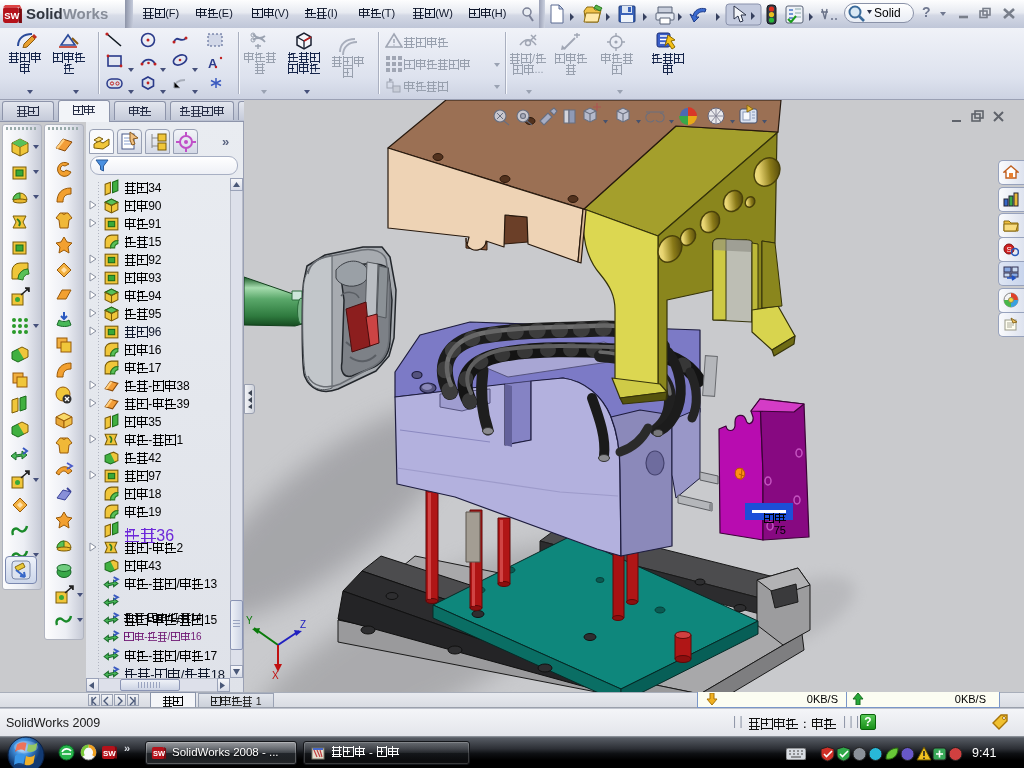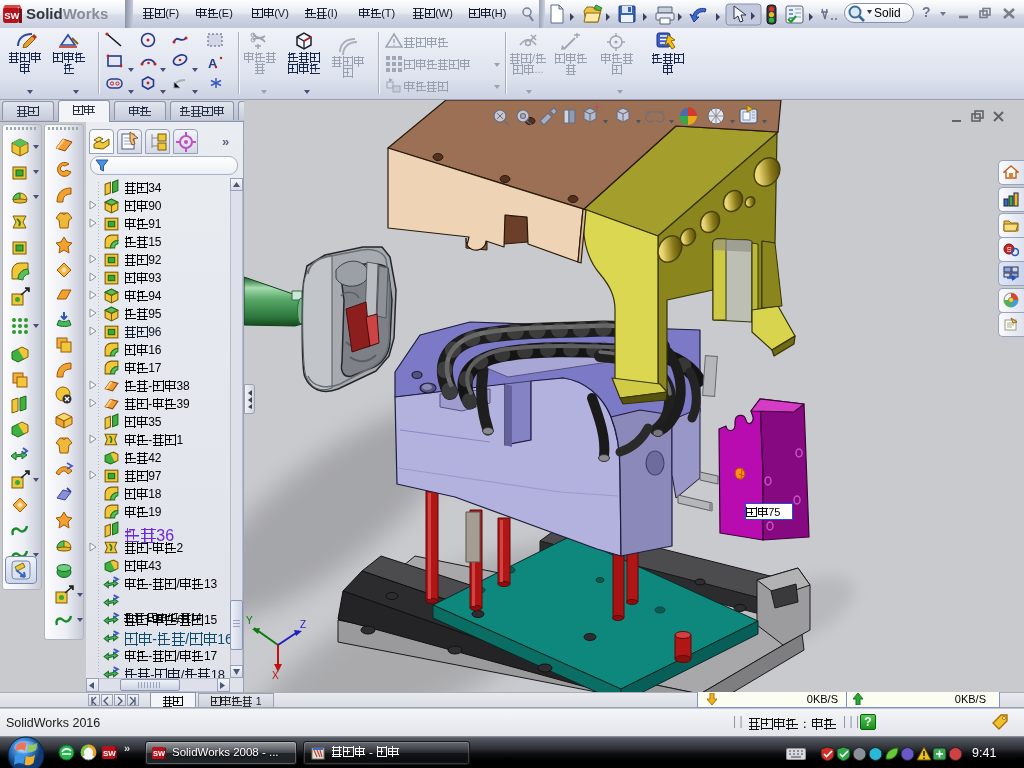--- a/index.html
+++ b/index.html
@@ -615,21 +615,21 @@
 <div class="abs" style="left:124px;top:612px;font-size:10px;color:#000;white-space:nowrap"><i class="zc"></i><i class="z"></i>-<i class="za"></i><i class="zb"></i>/<i class="zc"></i><i class="z"></i>14</div>
 <svg class="abs" style="left:103px;top:611px" width="17" height="17" viewBox="0 0 16 16">
     <path d="M1 9 l4-3 v2 l5-1 v-2 l4 3 -4 3 v-2 l-5 1 v2z" fill="#48b858" stroke="#1a6a2a"></path>
     <path d="M10 2 l4 2 -4 2" fill="none" stroke="#3858c0" stroke-width="1.6"></path>
   </svg>
 <div class="abs" style="left:124px;top:613px;font-size:12px;color:#000;white-space:nowrap"><i class="z"></i><i class="za"></i>-<i class="zb"></i><i class="zc"></i>/<i class="z"></i><i class="za"></i>15</div>
 <svg class="abs" style="left:103px;top:629px" width="17" height="17" viewBox="0 0 16 16">
     <path d="M1 9 l4-3 v2 l5-1 v-2 l4 3 -4 3 v-2 l-5 1 v2z" fill="#48b858" stroke="#1a6a2a"></path>
     <path d="M10 2 l4 2 -4 2" fill="none" stroke="#3858c0" stroke-width="1.6"></path>
   </svg>
-<div class="abs" style="left:124px;top:631px;font-size:14px;color:#0c4a6e;white-space:nowrap"><i class="za"></i><i class="zb"></i>-<i class="zc"></i><i class="z"></i>/<i class="za"></i><i class="zb"></i>16</div>
+<div class="abs" style="left:124px;top:631px;font-size:10px;color:#701a75;white-space:nowrap"><i class="za"></i><i class="zb"></i>-<i class="zc"></i><i class="z"></i>/<i class="za"></i><i class="zb"></i>16</div>
 <svg class="abs" style="left:103px;top:647px" width="17" height="17" viewBox="0 0 16 16">
     <path d="M1 9 l4-3 v2 l5-1 v-2 l4 3 -4 3 v-2 l-5 1 v2z" fill="#48b858" stroke="#1a6a2a"></path>
     <path d="M10 2 l4 2 -4 2" fill="none" stroke="#3858c0" stroke-width="1.6"></path>
   </svg>
 <div class="abs" style="left:124px;top:649px;font-size:12px;color:#000;white-space:nowrap"><i class="zb"></i><i class="zc"></i>-<i class="z"></i><i class="za"></i>/<i class="zb"></i><i class="zc"></i>17</div>
 <svg class="abs" style="left:103px;top:665px" width="17" height="17" viewBox="0 0 16 16">
     <path d="M1 9 l4-3 v2 l5-1 v-2 l4 3 -4 3 v-2 l-5 1 v2z" fill="#48b858" stroke="#1a6a2a"></path>
     <path d="M10 2 l4 2 -4 2" fill="none" stroke="#3858c0" stroke-width="1.6"></path>
   </svg>
 <div class="abs" style="left:124px;top:667px;font-size:13px;color:#0f172a;white-space:nowrap"><i class="zc"></i><i class="z"></i>-<i class="za"></i><i class="zb"></i>/<i class="zc"></i><i class="z"></i>18</div>
@@ -678,21 +678,21 @@
 <svg class="abs" style="left:706px;top:693px" width="12" height="12" viewBox="0 0 12 12">
     <path d="M6 12 L1 6 h3 V0 h4 v6 h3z" fill="#f0b020" stroke="#a87408"></path>
   </svg>
 <div class="abs" style="left:752px;top:693px;width:86px;font-size:11px;color:#000;text-align:right">0KB/S</div>
 <div class="abs" style="left:846px;top:691px;width:1px;height:16px;background:#7a96c8"></div>
 <svg class="abs" style="left:852px;top:693px" width="12" height="12" viewBox="0 0 12 12">
     <path d="M6 0 L11 6 h-3 v6 H4 v-6 H1z" fill="#28a838" stroke="#187020"></path>
   </svg>
 <div class="abs" style="left:900px;top:693px;width:86px;font-size:11px;color:#000;text-align:right">0KB/S</div>
 <div class="abs" style="left:0;top:708px;width:1024px;height:30px;background:linear-gradient(#f4f5f8,#e2e4ea);border-top:1px solid #c0c4ce"></div>
-<div class="abs" style="left:6px;top:716px;font-size:12.5px;color:#1a1a1a">SolidWorks 2016</div>
+<div class="abs" style="left:6px;top:716px;font-size:12.5px;color:#1a1a1a">SolidWorks 2009</div>
 <div class="abs" style="left:733px;top:714px;font-size:12px;color:#8a92a4">| |</div>
 <div class="abs" style="left:748px;top:716px;font-size:12.5px;color:#111"><i class="z"></i><i class="za"></i><i class="zb"></i><i class="zc"></i>：<i class="zb"></i><i class="zc"></i></div>
 <div class="abs" style="left:843px;top:714px;font-size:12px;color:#8a92a4">| | |</div>
 <div class="abs" style="left:860px;top:714px;width:16px;height:16px;background:linear-gradient(#58c858,#189018);border:1px solid #0a600a;border-radius:2px;color:#fff;font-size:12px;font-weight:bold;text-align:center">?</div>
 <svg class="abs" style="left:990px;top:712px" width="20" height="20" viewBox="0 0 20 20">
     <path d="M3 11 L11 3 h6 v6 L9 17z" fill="#f0c030" stroke="#a87408" stroke-width="1.4"></path>
     <circle cx="14" cy="6" r="1.5" fill="#fff" stroke="#a87408"></circle>
   </svg>
 <div class="abs" style="left:0;top:736px;width:1024px;height:32px;background:linear-gradient(#9aa0a8 0,#565b63 6%,#2c2f35 40%,#0e1013 55%,#000 75%,#000)"></div>
 <svg class="abs" style="left:7px;top:736px" width="38" height="32" viewBox="0 0 38 32">
@@ -1028,21 +1028,21 @@
 <path d="M762,120 l5 0 -2.5 3.5z" fill="#46526e"></path>
 </g>
 
 <g stroke="#5f636b" stroke-width="2" fill="none">
 <path d="M952,121 h9"></path>
       <rect x="972" y="114" width="8" height="7" stroke-width="1.6"></rect>
       <rect x="975" y="111" width="8" height="7" stroke-width="1.6"></rect>
       <path d="M994,112 l9 9 M1003,112 l-9 9"></path>
 </g>
 </svg>
-<div class="abs" style="left:745px;top:503px;width:48px;height:17px;background:#fff;border:1px solid #1d4ed8;font-size:11px;color:#000;text-align:left;padding-top:2px;z-index:5"><i class="za"></i><i class="zb"></i>75</div>
+<div class="abs" style="left:745px;top:503px;width:48px;height:17px;background:#fff;border:7px solid #1d4ed8;font-size:11px;color:#000;text-align:right;padding-top:2px;z-index:5"><i class="za"></i><i class="zb"></i>75</div>
 <div class="abs" style="left:244px;top:384px;width:11px;height:30px;background:linear-gradient(90deg,#f2f3f6,#cfd3dc);border:1px solid #9aa0b0;border-radius:0 3px 3px 0"></div>
 <svg class="abs" style="left:246px;top:389px" width="8" height="20" viewBox="0 0 8 20">
     <path d="M6 1 L2 4 l4 3z M6 8 L2 11 l4 3z M6 15 L2 18 l4 2z" fill="#3a4250"></path>
   </svg>
 <div class="tpbtn" style="top:160px;left:998px;"></div>
 <div class="tpbtn" style="top:187px;left:998px;"></div>
 <div class="tpbtn" style="top:213px;left:998px;"></div>
 <div class="tpbtn" style="top:237px;left:998px;"></div>
 <div class="tpbtn" style="top:261px;left:998px; background:linear-gradient(90deg,#dfe6f4,#c8d4ec);"></div>
 <div class="tpbtn" style="top:288px;left:998px;"></div>

